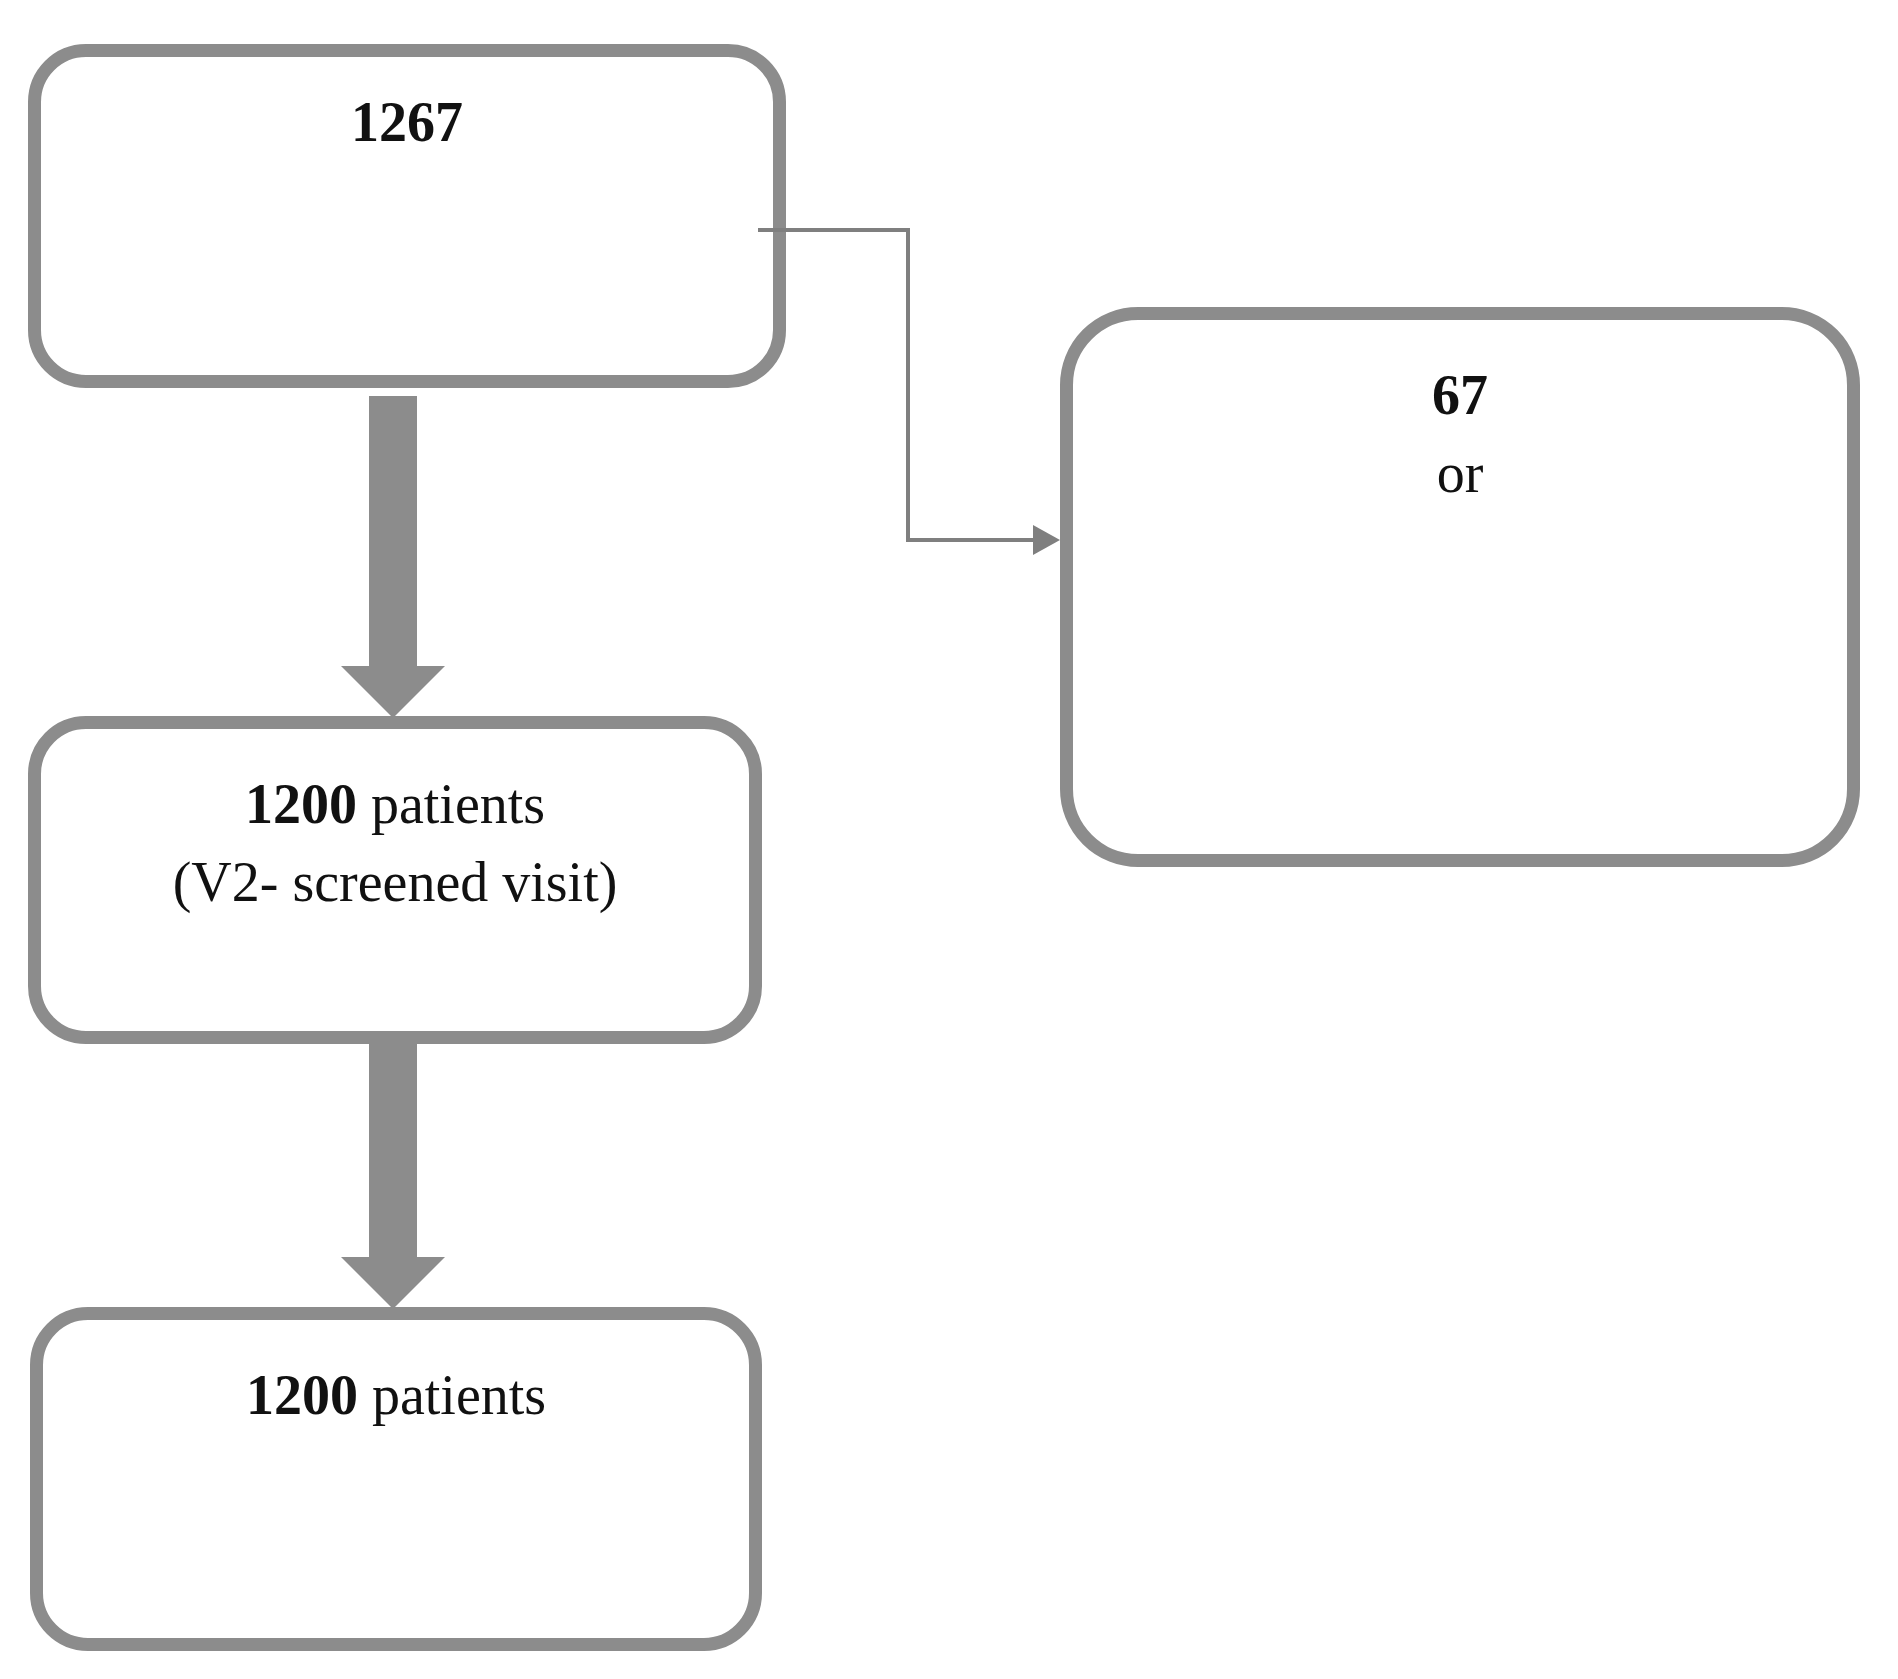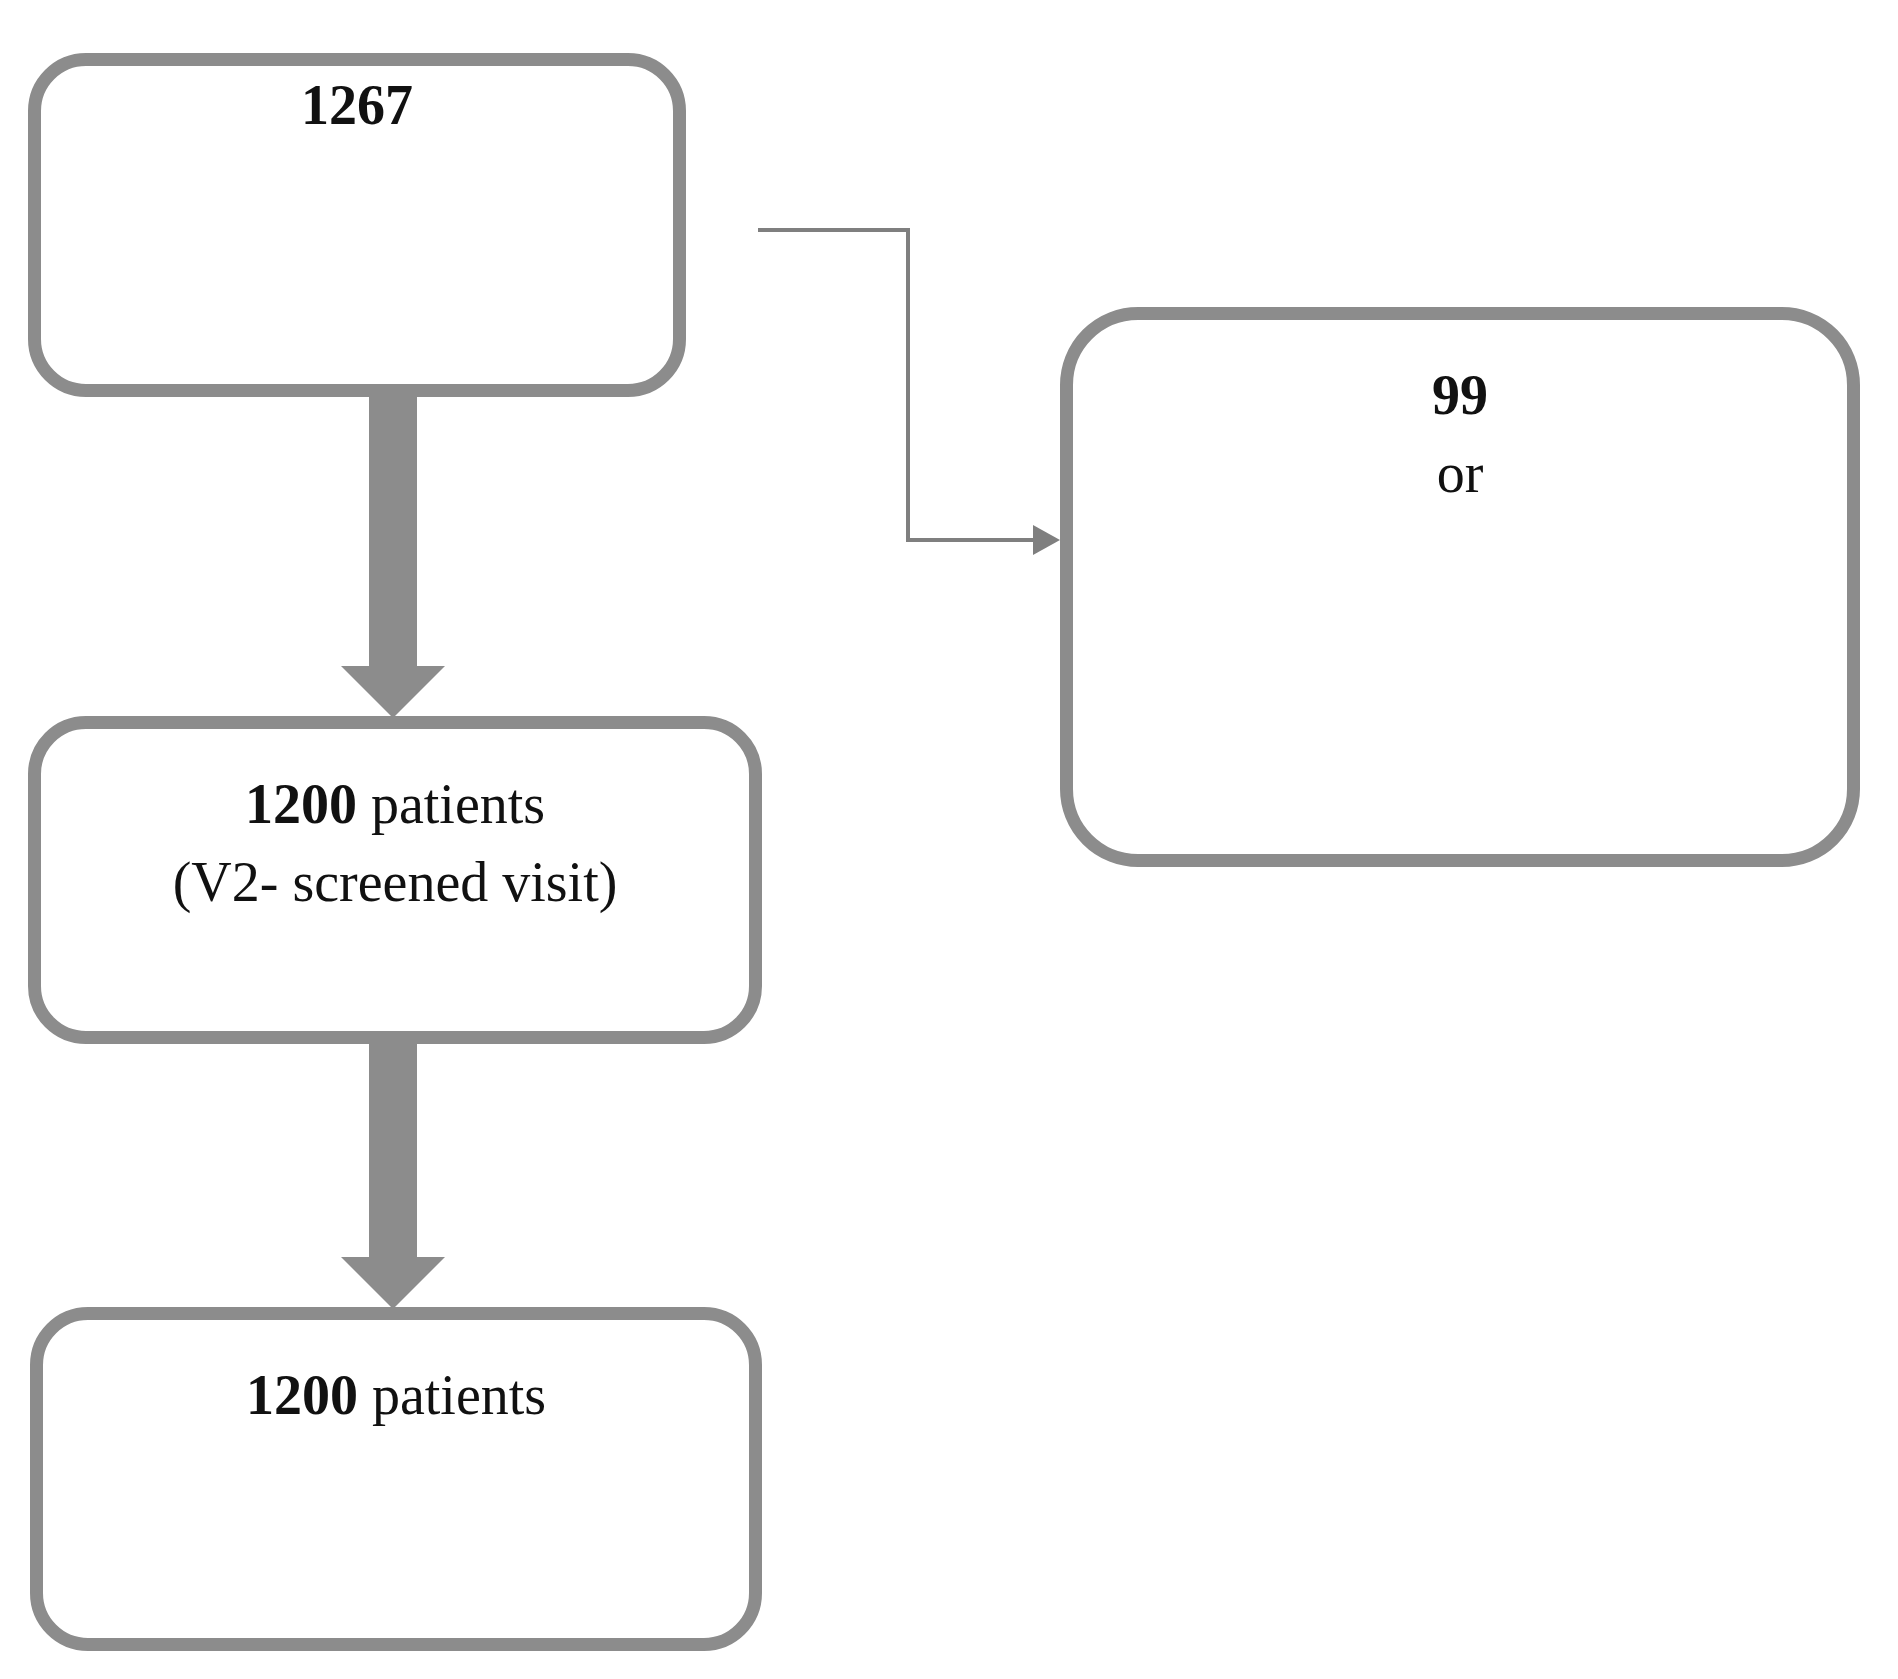--- a/index.html
+++ b/index.html
@@ -48,21 +48,21 @@
   }
   .arrowhead-right {
     position: absolute;
     width: 0;
     height: 0;
     border-top: 15px solid transparent;
     border-bottom: 15px solid transparent;
     border-left: 27px solid #7f7f7f;
   }
   
-  #node-screened   { left: 28px;   top: 53px;   width: 658px; height: 344px; }
+  #node-screened   { left: 28px;   top: 44px;   width: 758px; height: 344px; padding-top: 26px; }
   #node-telephone  { left: 28px;   top: 716px;  width: 734px; height: 328px; padding-top: 36px; }
   #node-final      { left: 30px;   top: 1307px; width: 732px; height: 344px; padding-top: 36px; }
   #node-excluded   { left: 1060px; top: 307px;  width: 800px; height: 560px; padding-top: 36px; border-radius: 78px; }
   
   #arrow1-stem { left: 369px; top: 396px;  width: 48px; height: 272px; }
   #arrow1-head { left: 341px; top: 666px; }
   
   #arrow2-stem { left: 369px; top: 1040px; width: 48px; height: 220px; }
   #arrow2-head { left: 341px; top: 1257px; }
   
@@ -101,18 +101,18 @@
     </div>
   </div>
 
   <div class="thin-seg" id="conn-h1"></div>
   <div class="thin-seg" id="conn-v"></div>
   <div class="thin-seg" id="conn-h2"></div>
   <div class="arrowhead-right" id="conn-head"></div>
 
   <div class="node" id="node-excluded">
     <div class="node-inner">
-      <div class="bold">99</div>
+      <div class="bold">67</div>
       <div>or</div>
     </div>
   </div>
 
 </div>
 
 </body></html>

